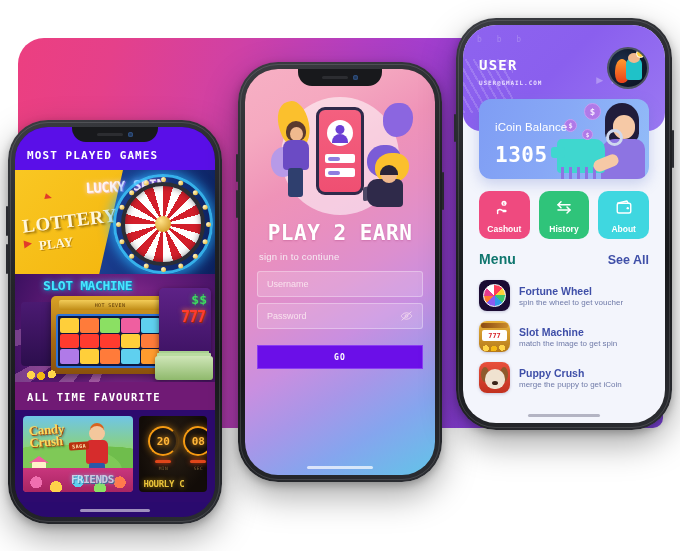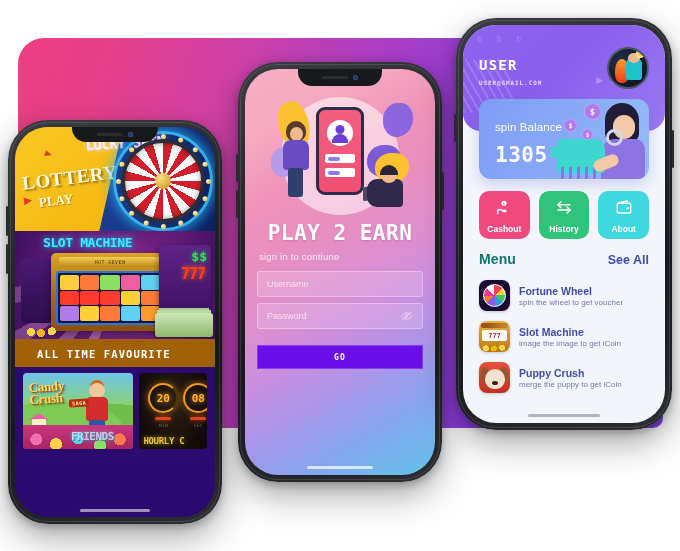--- a/index.html
+++ b/index.html
@@ -45,22 +45,22 @@
   
   #phone-left { left: 8px; top: 120px; width: 214px; height: 404px; }
   #phone-left .screen { background:#2a0a6e; }
   #phone-left .notch { width: 86px; height: 15px; }
   #phone-left .notch .speaker { width: 26px; height: 3px; }
   #phone-left .notch .cam { width: 5px; height: 5px; }
 
   .lp-head { background:#5a0fe8; padding: 22px 12px 8px 12px; }
   .lp-head-title { color:#fff; font-size: 11px; font-weight: 800;
     letter-spacing: 1.1px; font-family:"DejaVu Sans Mono", monospace; }
-  .lp-section-title { background:#a16207; color:#fff; font-size: 10.5px;
-    font-weight:800; letter-spacing:1.1px; padding: 9px 12px 7px 22px;
+  .lp-section-title { background:#701a75; color:#fff; font-size: 10.5px;
+    font-weight:800; letter-spacing:1.1px; padding: 9px 12px 7px 12px;
     font-family:"DejaVu Sans Mono", monospace; }
 
   .card-lottery { position:relative; height: 104px; overflow:hidden;
     background: linear-gradient(100deg,#f7c023 0%,#f9cc2c 34%,#1a3d8f 47%,#0d2260 100%); }
   .lot-yellow { position:absolute; inset:0 auto 0 0; width:54%;
     background: linear-gradient(135deg,#f9c723,#f4b60e);
     clip-path: polygon(0 0, 100% 0, 78% 100%, 0 100%); }
   .lot-lottery { position:absolute; left:7px; top:40px; color:#fff7dc;
     font-family:"Liberation Serif", serif; font-size: 19px; font-weight:700;
     letter-spacing:.5px; transform: rotate(-7deg);
@@ -400,20 +400,23 @@
 
   <div class="phone" id="phone-left">
     <div class="side-btn" style="left:-2px; top:86px; width:2px; height:30px;"></div>
     <div class="side-btn" style="left:-2px; top:124px; width:2px; height:30px;"></div>
     <div class="screen">
       <div class="notch">
         <span class="speaker"></span>
         <span class="cam"></span>
       </div>
 
+      <div class="lp-head">
+        <div class="lp-head-title">MOST PLAYED GAMES</div>
+      </div>
 
       <div class="card-lottery">
         <div class="lot-yellow"></div>
         <div class="lot-arrow2"></div>
         <div class="lot-lottery">LOTTERY</div>
         <div class="lot-arrow"></div>
         <div class="lot-play">PLAY</div>
         <div class="lot-title">LUCKY SPIN</div>
         <div class="wheel-wrap">
           <div class="wheel-glow"></div>
@@ -600,21 +603,21 @@
             <span class="bc-woman-face"></span>
             <span class="bc-woman-body"></span>
             <span class="bc-mach"></span>
             <span class="bc-bars"></span>
             <span class="bc-arm"></span>
             <span class="bc-glass"></span>
             <span class="coin c1">$</span>
             <span class="coin c2">$</span>
             <span class="coin c3">$</span>
           </div>
-          <div class="balance-label">spin Balance</div>
+          <div class="balance-label">iCoin Balance</div>
           <div class="balance-value">1305</div>
         </div>
 
         <div class="actions">
           <div class="action" style="background:#ef4a7f;">
             <svg class="aicon" viewBox="0 0 24 24" fill="none" stroke="#fff" stroke-width="1.9" stroke-linecap="round">
               <circle cx="12" cy="7" r="3.4" fill="#fff" stroke="none"></circle>
               <text x="12" y="9.6" font-size="5" text-anchor="middle" fill="#ef4a7f" stroke="none" font-family="monospace">$</text>
               <path d="M3.5 16.5c2-1.6 4-1.6 6 0h4.2c1.1 0 1.1 1.7 0 1.7h-3"></path>
               <path d="M3.5 16.5v4.2"></path>
@@ -654,21 +657,21 @@
             </span>
           </div>
           <div class="game-item">
             <span class="game-thumb gt-slot">
               <span class="top"></span>
               <span class="win">777</span>
               <span class="coins"></span>
             </span>
             <span class="game-text">
               <span class="game-name">Slot Machine</span>
-              <span class="game-desc">image the image to get iCoin</span>
+              <span class="game-desc">match the image to get spin</span>
             </span>
           </div>
           <div class="game-item">
             <span class="game-thumb gt-puppy">
               <span class="ear le"></span>
               <span class="ear re"></span>
               <span class="dog"></span>
               <span class="nose"></span>
             </span>
             <span class="game-text">

